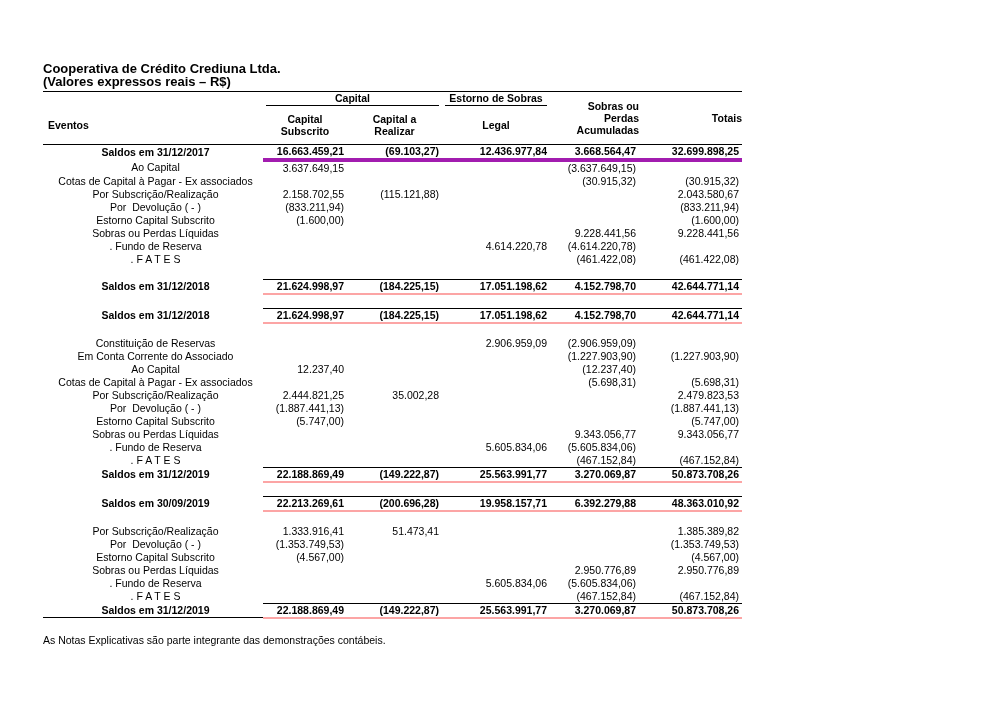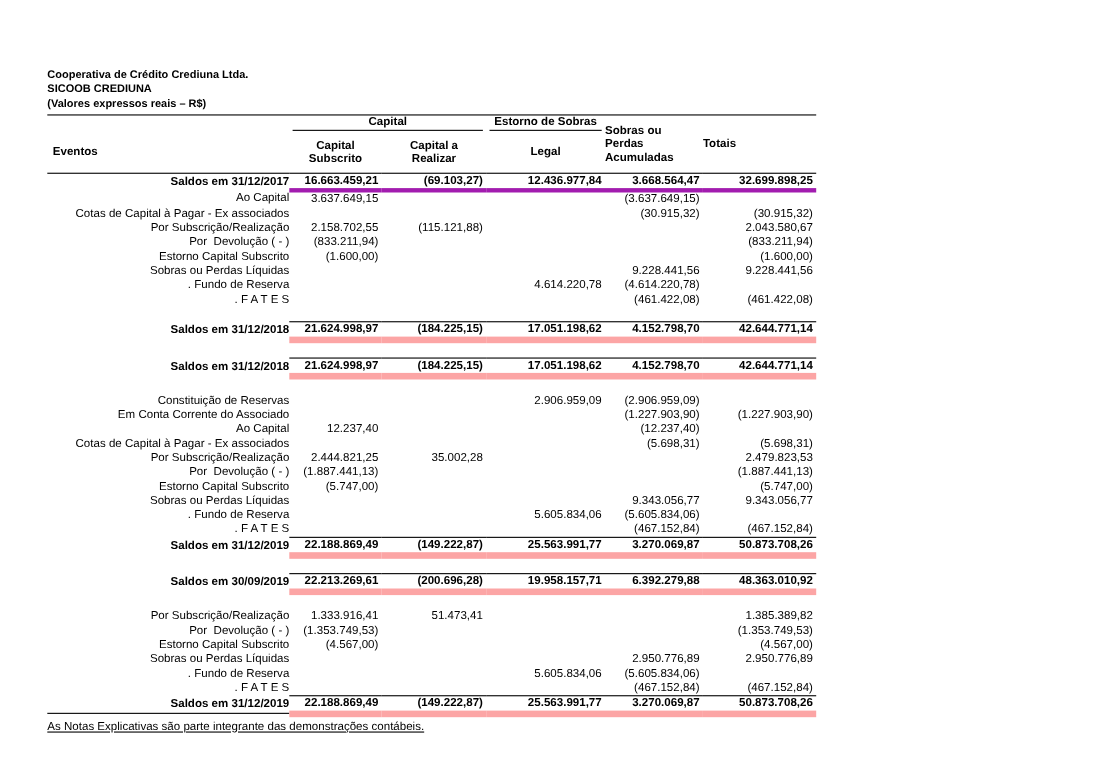--- a/index.html
+++ b/index.html
@@ -5,21 +5,21 @@
   html, body { margin: 0; padding: 0; }
   body {
     width: 1000px; height: 707px;
     background: #ffffff; color: #000000;
     font-family: "Liberation Sans", sans-serif;
     overflow: hidden;
   }
   .page { position: absolute; top: 62px; left: 43px; width: 720px; }
 
   .doc-header { width: 699px; border-bottom: 1px solid #000; padding-bottom: 3px; }
-  .doc-header .hline { font-size: 10px; font-weight: bold; line-height: 13px; white-space: nowrap; }
+  .doc-header .hline { font-size: 13px; font-weight: bold; line-height: 13px; white-space: nowrap; }
   .doc-header .title-line { font-size: 10px; }
 
   table.mutations {
     border-collapse: collapse; table-layout: fixed;
     width: 699px; border-bottom: 1px solid #000;
   }
   thead th { font-size: 10.5px; font-weight: bold; padding: 0; }
   tr.hrow1 { height: 14px; }
   tr.hrow2 { height: 38px; }
   th.blank { border: none; }
@@ -28,46 +28,45 @@
     border-bottom: 1px solid #000; text-align: center;
     margin: 0 3px; padding-bottom: 1px; line-height: 12px;
   }
   th.colhead {
     text-align: center; vertical-align: middle;
     white-space: pre-line; line-height: 12px;
   }
   th.eventos { text-align: left; vertical-align: middle; padding-left: 5px; }
   tr.hrow2 th { border-bottom: 1px solid #000; }
   th.span2 {
-    vertical-align: middle; text-align: left;
+    vertical-align: middle; text-align: right;
     white-space: pre-line; line-height: 12px;
     border-bottom: 1px solid #000;
   }
 
   tbody td {
     font-size: 10.5px; height: 13px; line-height: 13px;
     padding: 0; white-space: pre; overflow: visible;
   }
-  td.label { text-align: right; padding-left: 5px; }
+  td.label { text-align: center; padding-left: 5px; }
   td.num { text-align: right; padding-right: 3px; }
   tr.saldo, tr.saldo_first { font-weight: bold; }
-  tr.saldo td.num { border-top: 1px solid #000; border-bottom: 6px solid #fca5a5; }
+  tr.saldo td.num { border-top: 1px solid #000; border-bottom: 2px solid #fca5a5; }
   tr.saldo_first td.num { border-bottom: 4px solid #a21caf; }
   tr.spacer td { height: 13px; }
 
-  .note { font-size: 10.5px; margin-top: 3px; white-space: nowrap; text-decoration: underline; }
+  .note { font-size: 10.5px; margin-top: 15px; white-space: nowrap; }
 </style>
 </head>
 <body>
 
 <div class="page">
 
   <div class="doc-header">
     <div class="hline">Cooperativa de Crédito Crediuna Ltda.</div>
-    <div class="hline">SICOOB CREDIUNA</div>
     <div class="hline">(Valores expressos reais – R$)</div>
   </div>
 
   <table class="mutations">
     <colgroup>
       <col style="width:220px">
       <col style="width:84px">
       <col style="width:95px">
       <col style="width:108px">
       <col style="width:89px">

